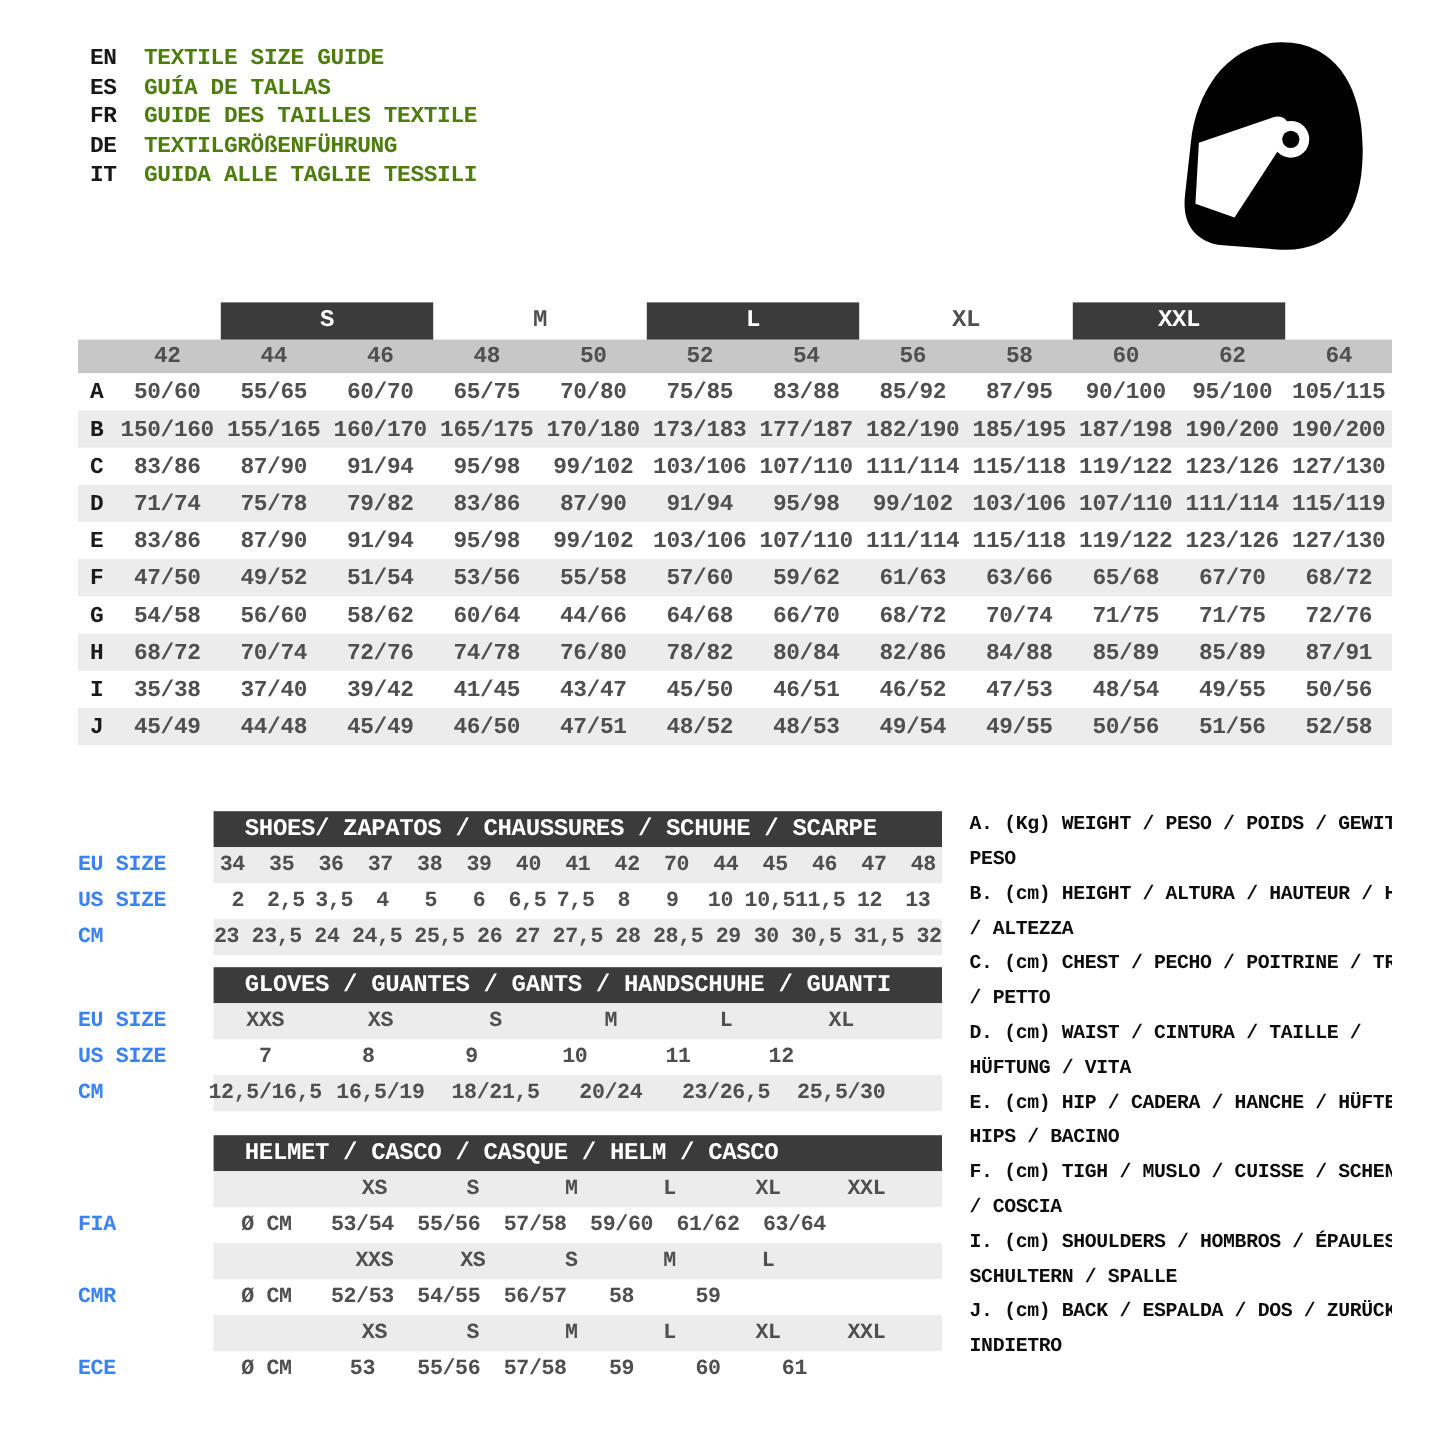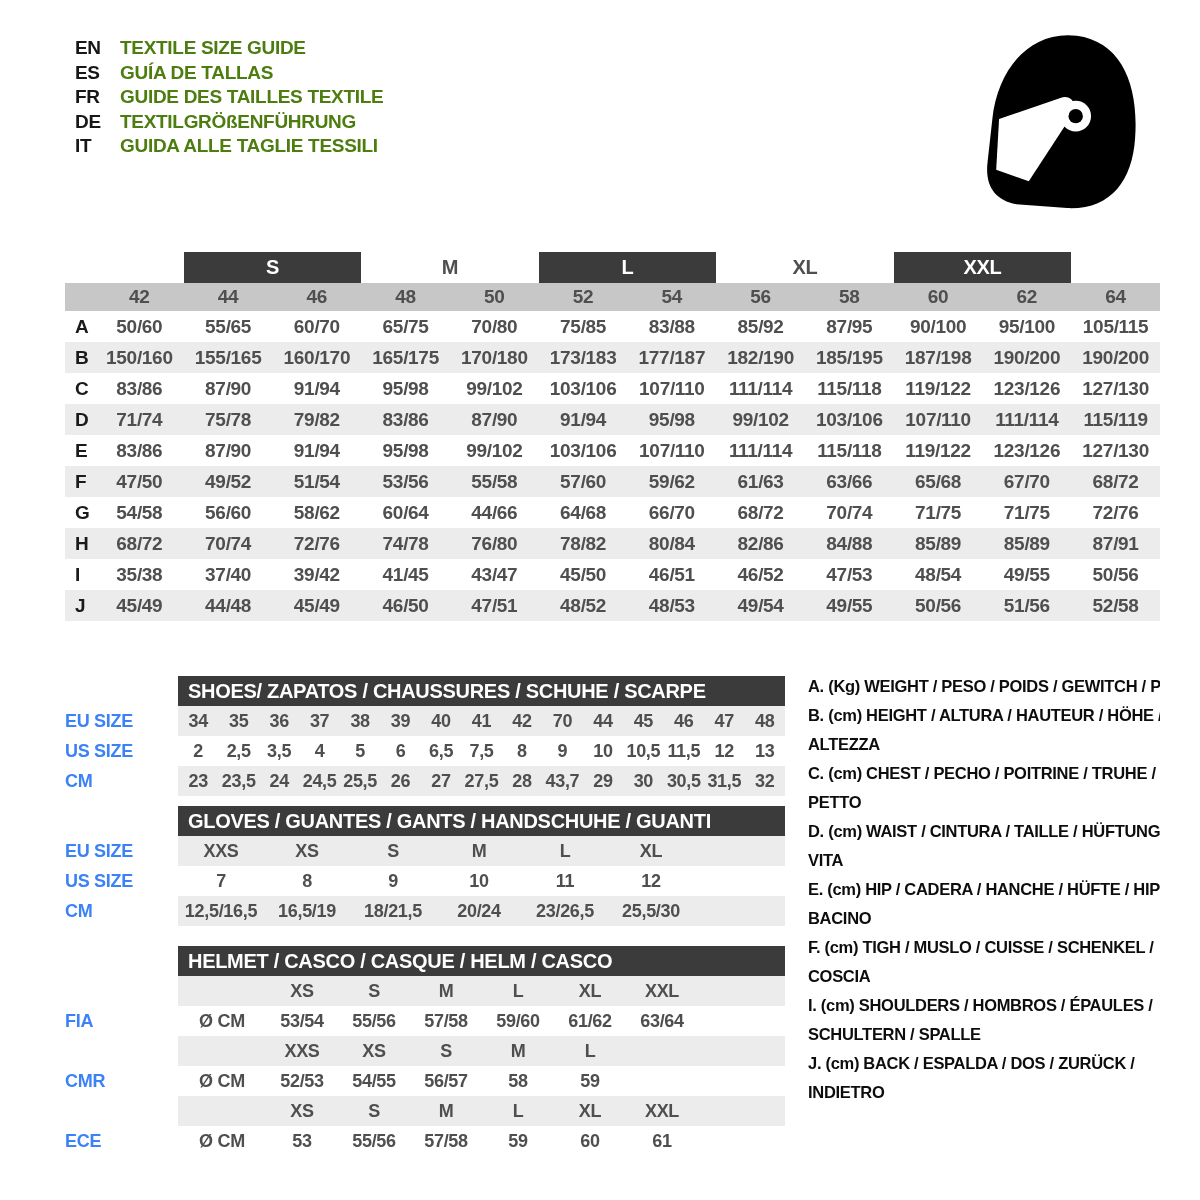--- a/index.html
+++ b/index.html
@@ -1,17 +1,17 @@
 <!DOCTYPE html>
 <html><head>
 <meta charset="utf-8">
 <style>
   html,body{margin:0;padding:0;background:#fff;}
   #page{position:relative;width:1160px;height:1200px;background:#fff;overflow:hidden;
-        font-family:Liberation Sans, sans-serif;letter-spacing:-0.3px;}
+        font-family:Liberation Mono, monospace;letter-spacing:-0.3px;}
 
   
   .langs{position:absolute;left:75px;top:36px;}
   .lang-row{display:flex;height:24.5px;align-items:center;}
   .lang-code{width:45px;font-size:19px;font-weight:bold;color:#171717;}
   .lang-title{font-size:19px;font-weight:bold;color:#4d7c0f;}
 
   
   .helmet-icon{position:absolute;left:975px;top:28px;}
 
@@ -30,27 +30,27 @@
   .cell.lbl{justify-content:flex-start;padding-left:10px;color:#1a1a1a;}
 
   
   .sections{position:absolute;left:65px;top:676px;width:720px;}
   .section{position:absolute;left:0;display:flex;}
   .sec-labels{width:113px;flex:none;}
   .sec-label{height:30px;display:flex;align-items:center;
              font-size:18px;font-weight:bold;color:#3b82f6;}
   .sec-content{width:607px;flex:none;}
   .sec-header{height:30px;background:var(--dark);color:#fff;display:flex;
-              align-items:center;padding-left:10px;box-sizing:border-box;
+              align-items:center;padding-left:26px;box-sizing:border-box;
               font-size:20px;font-weight:bold;text-align:right;}
   .sec-row{display:grid;height:30px;}
   .cols15 .sec-row{grid-template-columns:repeat(15,1fr);}
   .cols6  .sec-row{grid-template-columns:repeat(6,86px) 1fr;}
   .helmet .sec-row{grid-template-columns:88px repeat(6,72px) 1fr;}
-  .sec-row.shade{background:var(--stripe);}
+  .sec-row.shade{background:var(--stripe);gap:10px;}
   .scell{display:flex;align-items:center;justify-content:center;
          font-size:18px;font-weight:bold;color:var(--num);}
 
   
   .legend{position:absolute;left:808px;top:672px;width:398px;}
   .legend-item{font-size:16.5px;font-weight:bold;color:#0d0d0d;line-height:29px;}
 
   .edge-line{position:absolute;left:1192px;top:600px;width:2px;height:600px;
              background:#4a4a4a;opacity:.85;}
 </style>
@@ -314,21 +314,21 @@
           <div class="sec-row shade">
             <div class="scell">23</div>
             <div class="scell">23,5</div>
             <div class="scell">24</div>
             <div class="scell">24,5</div>
             <div class="scell">25,5</div>
             <div class="scell">26</div>
             <div class="scell">27</div>
             <div class="scell">27,5</div>
             <div class="scell">28</div>
-            <div class="scell">43,7</div>
+            <div class="scell">28,5</div>
             <div class="scell">29</div>
             <div class="scell">30</div>
             <div class="scell">30,5</div>
             <div class="scell">31,5</div>
             <div class="scell">32</div>
           </div>
         </div>
     </div>
 
     <div class="section cols6" style="top:130px">

